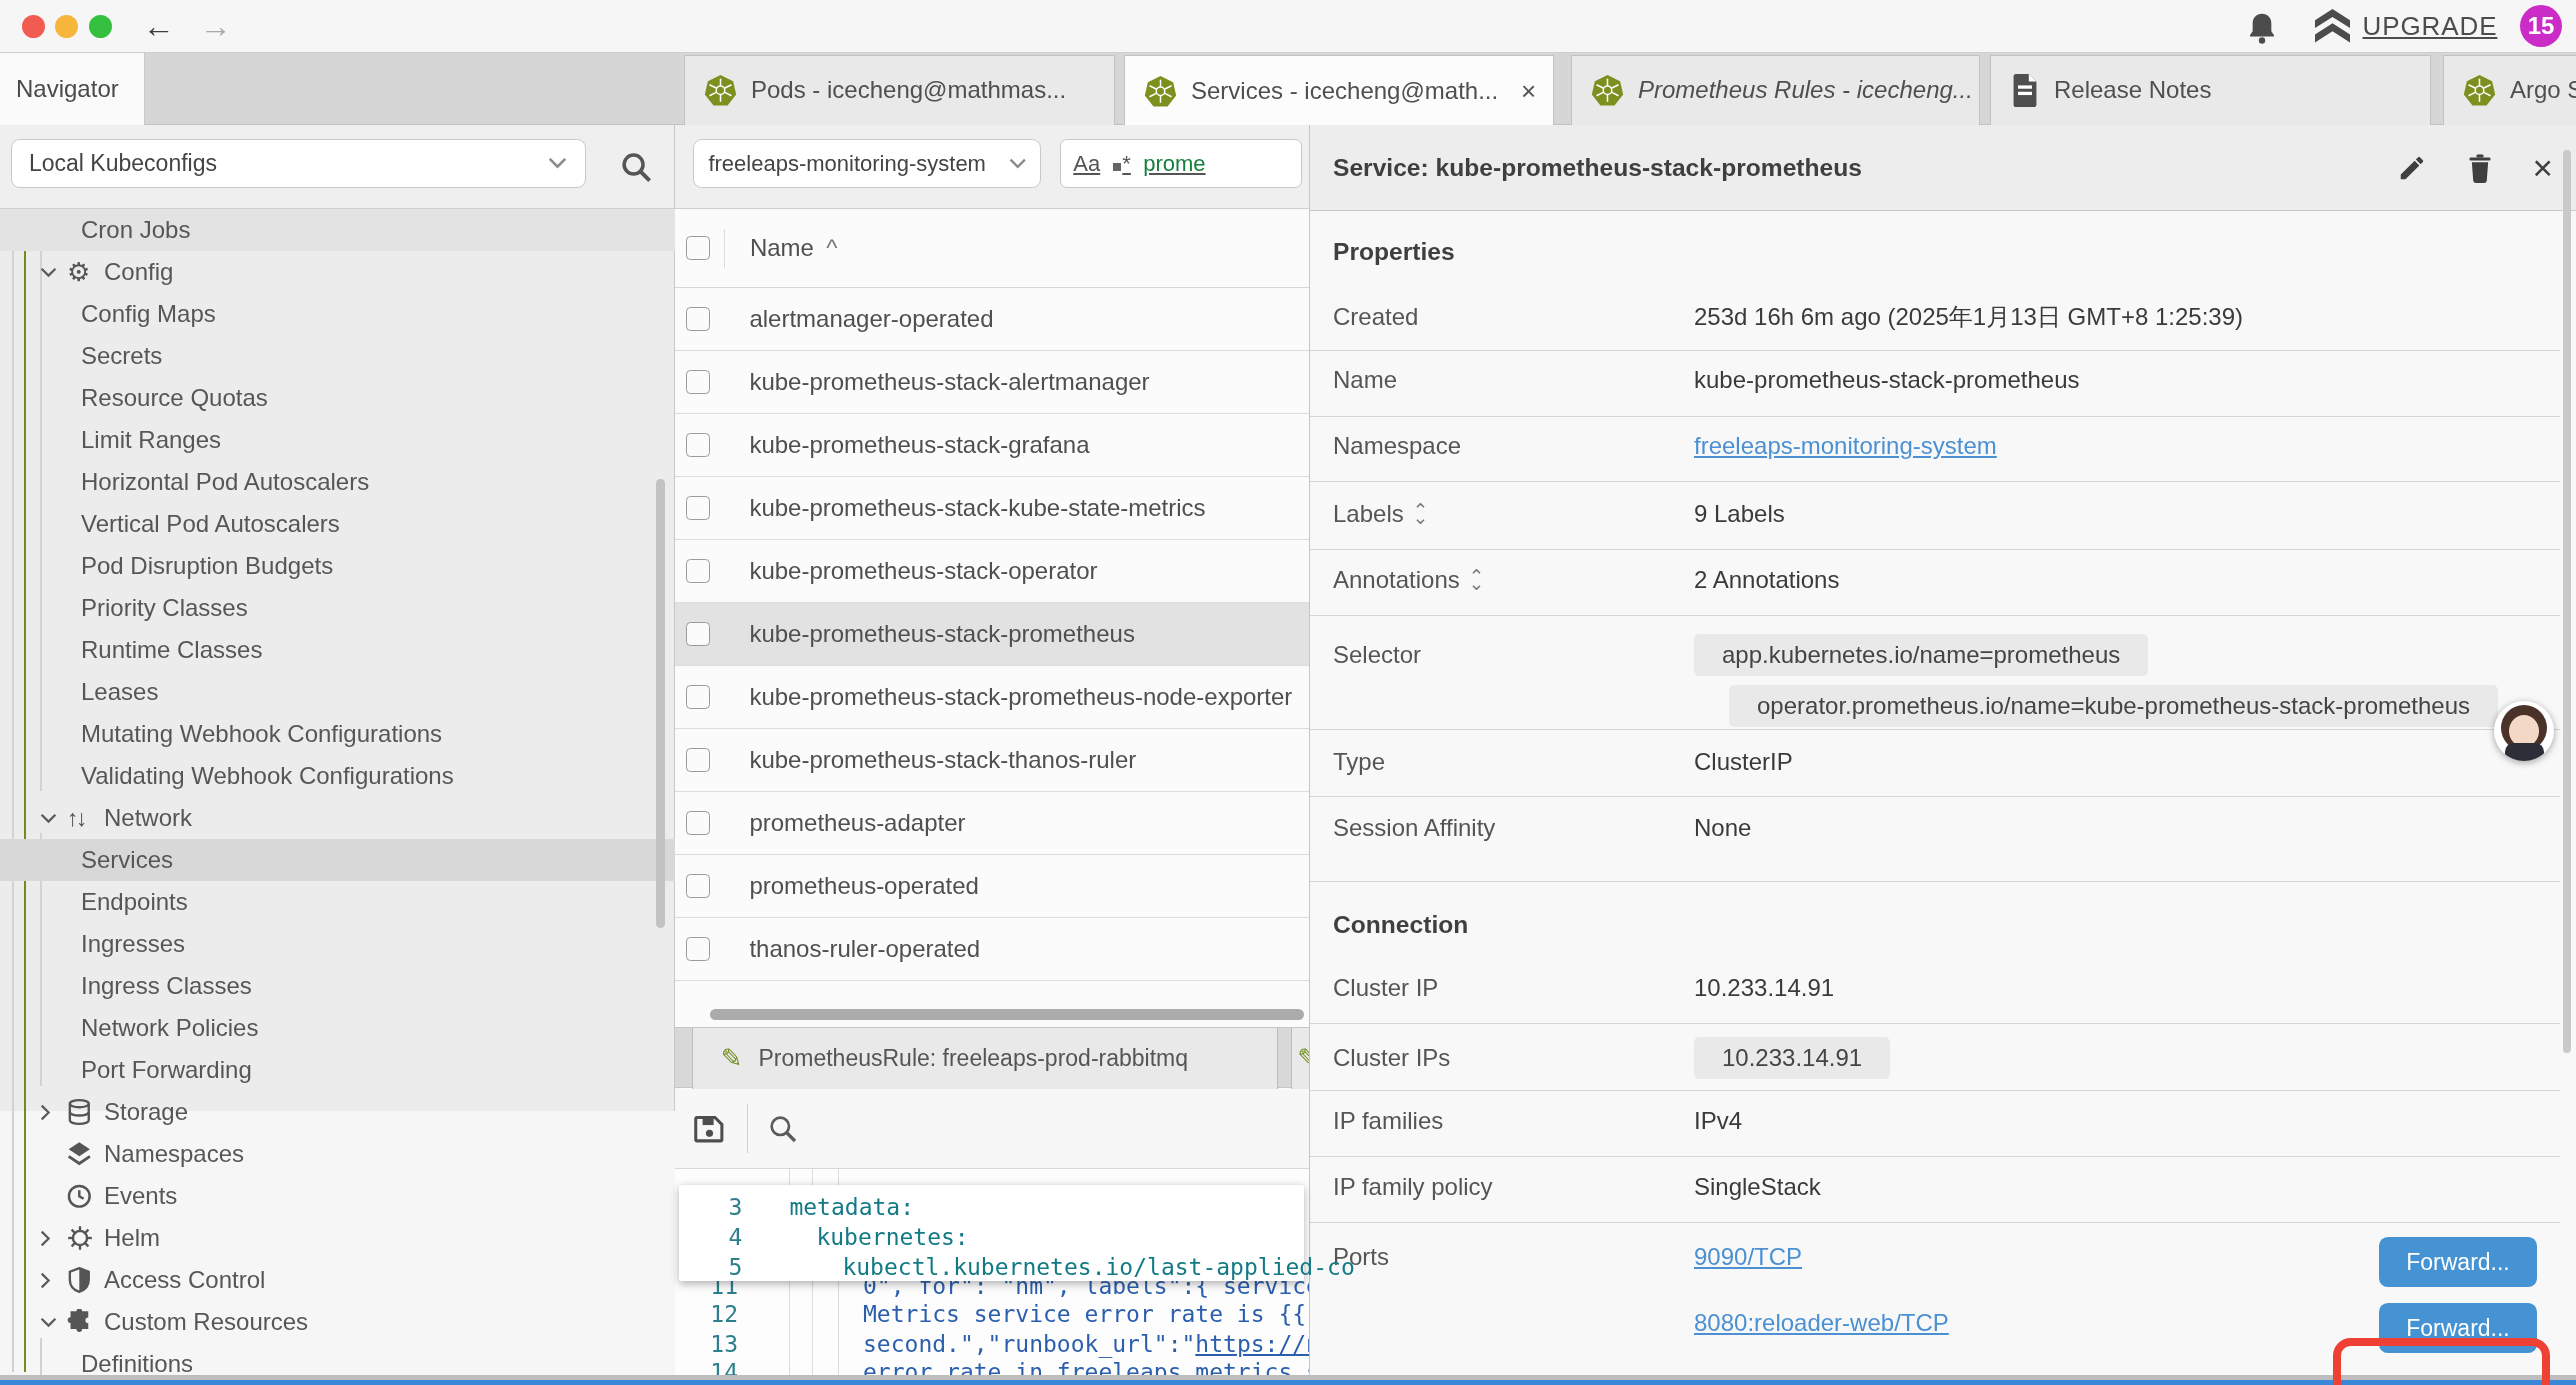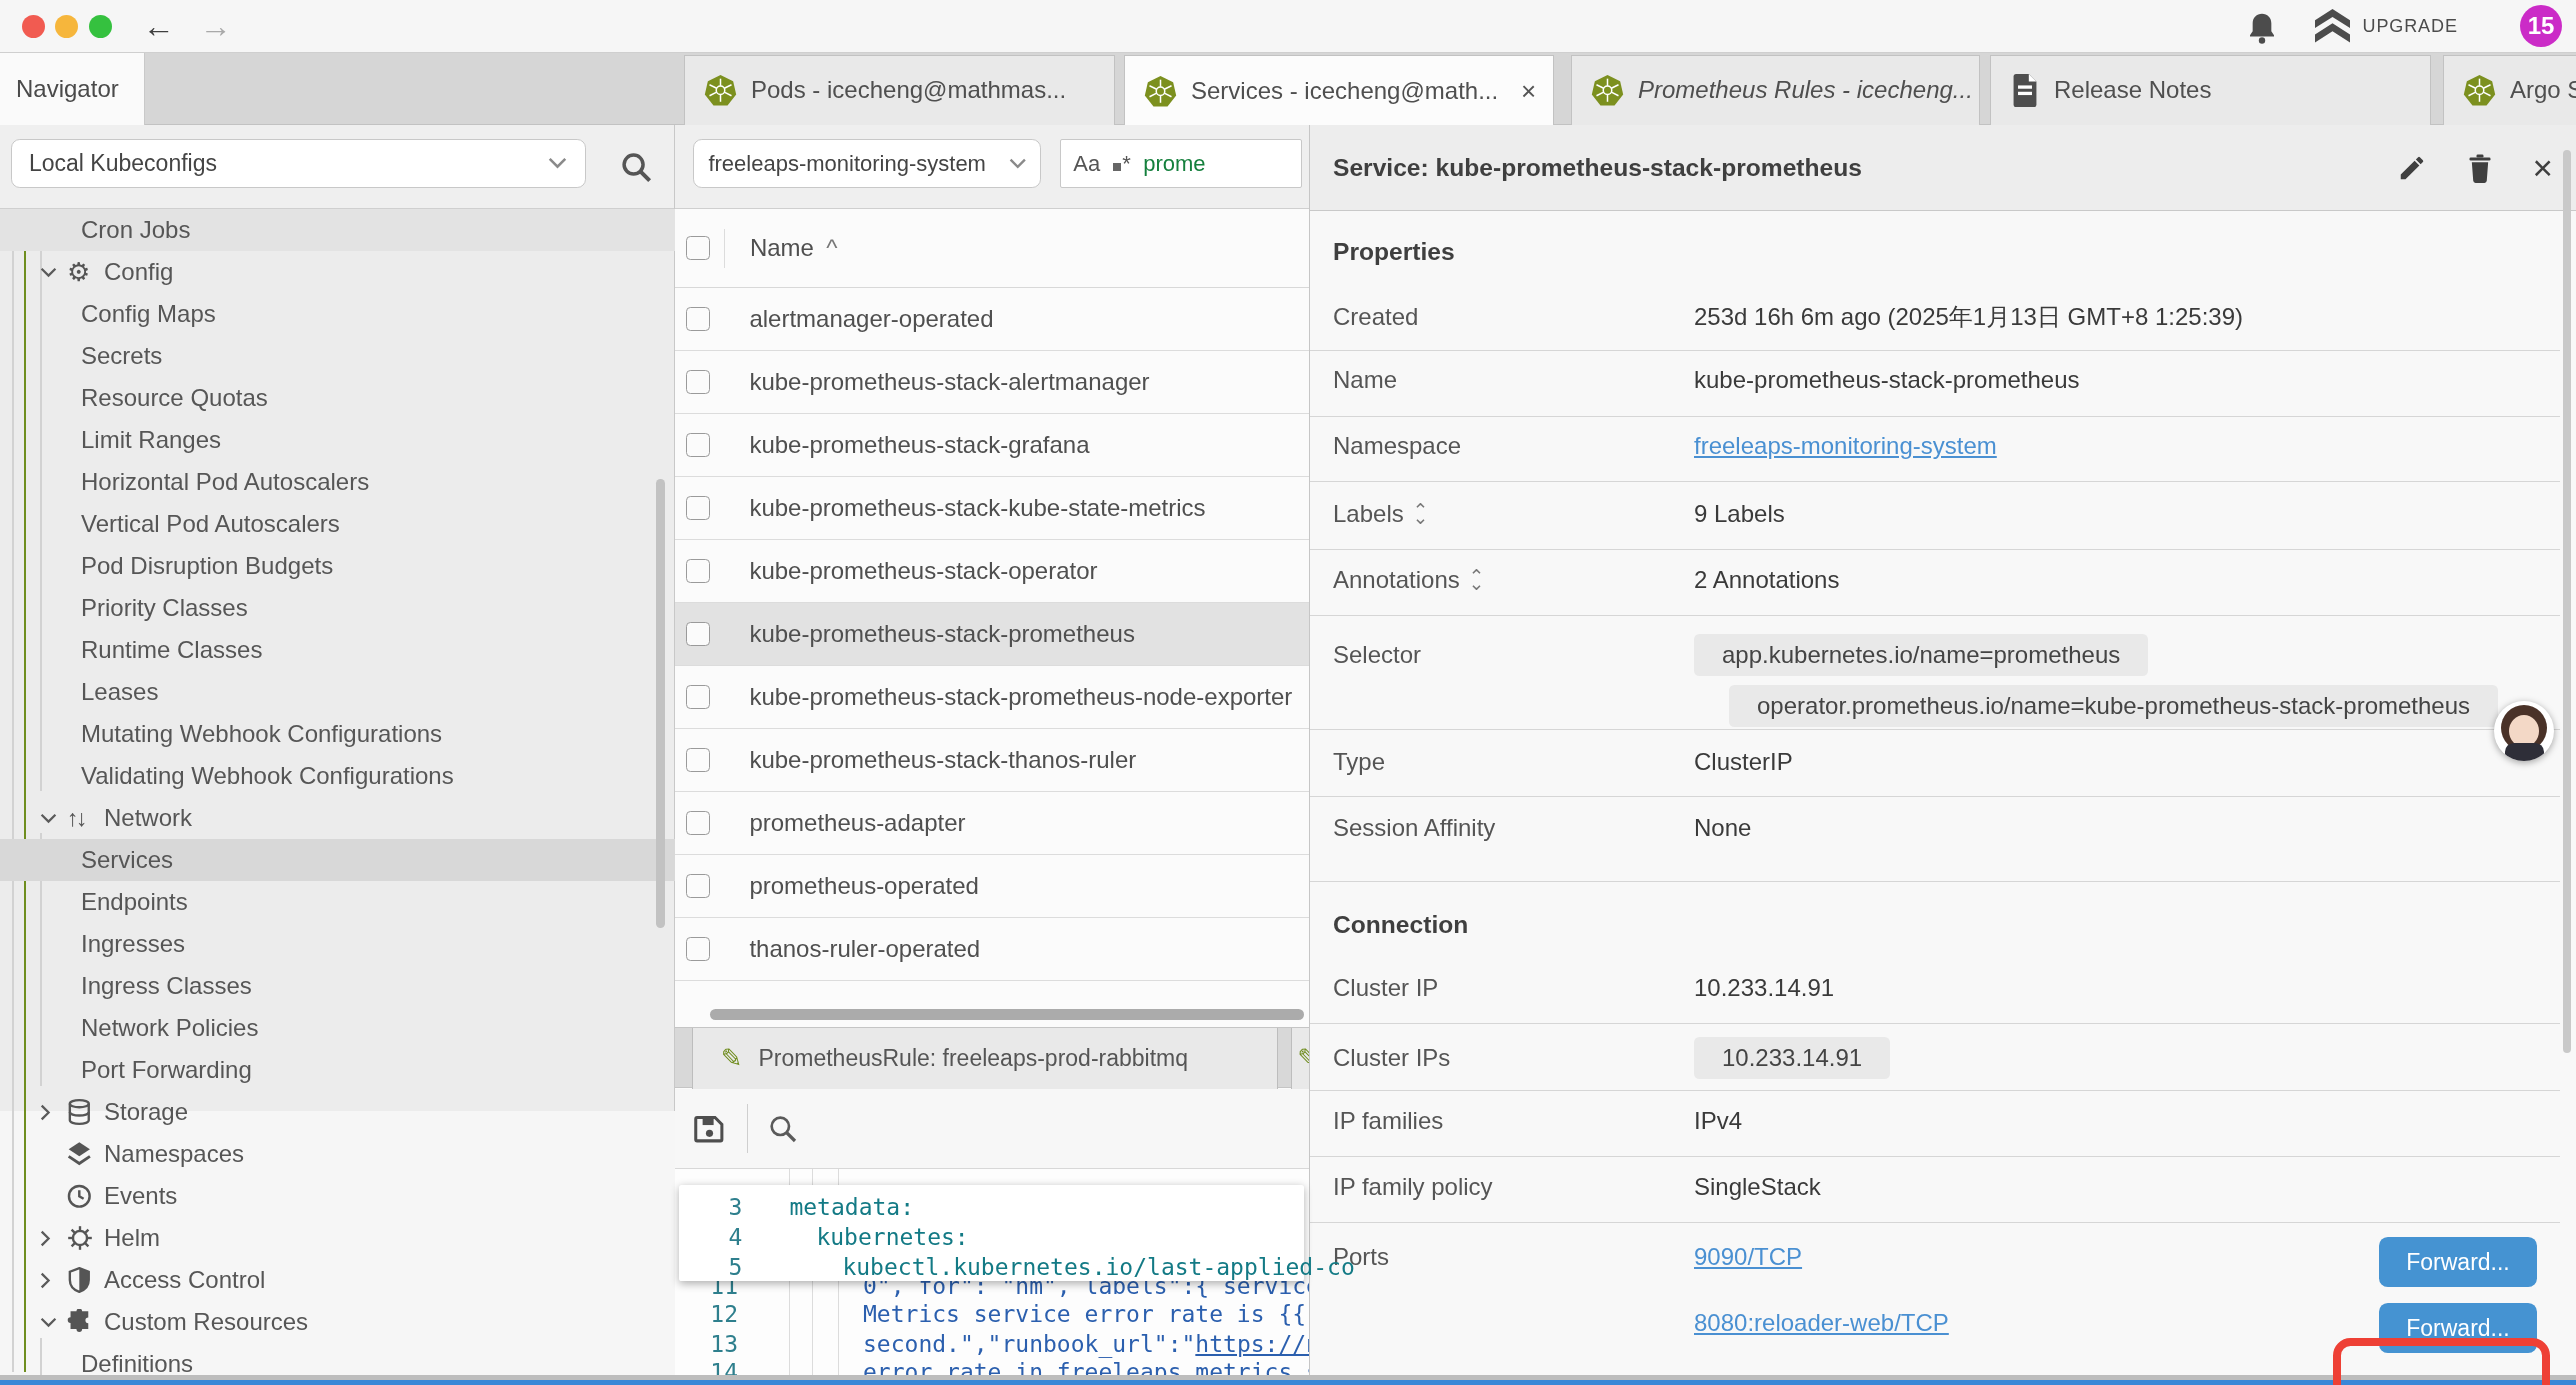--- a/index.html
+++ b/index.html
@@ -13,21 +13,21 @@
   .titlebar { position:absolute; left:0; top:0; width:2576px; height:53px;
     background:#f6f6f6; border-bottom:1.8px solid #cfcfcf; }
   .tl { position:absolute; top:15px; width:23px; height:23px; border-radius:50%; }
   .tl.red{ left:22px; background:#f15b51;} .tl.yellow{ left:55px; background:#f6b63c;}
   .tl.green{ left:89px; background:#35c13f;}
   .navarrow { position:absolute; top:7px; font-size:32px; line-height:39px; width:53px; text-align:center; }
   .navarrow.back { left:132px; color:#3f3f3f; }
   .navarrow.fwd { left:189px; color:#a9a9a9; }
   .bell { position:absolute; left:2246px; top:10.5px; color:#4c4c4c; }
   .upgrade { position:absolute; left:2313px; top:8.8px; display:flex; align-items:center; gap:10.5px; color:#4c4c4c; }
-  .upgrade .label { font-size:18px; letter-spacing:0.9px; color:#4c4c4c; }
+  .upgrade .label { font-size:26px; letter-spacing:0.9px; color:#4c4c4c;text-decoration:underline; }
   .badge15 { position:absolute; left:2520px; top:5.3px; width:42px; height:42px; border-radius:50%;
     background:#cb2bc7; color:#fff; font-size:24px; font-weight:bold; display:flex; align-items:center; justify-content:center; }
   
   .tabband { position:absolute; left:0; top:53px; width:2576px; height:72px; background:#d6d6d6; border-bottom:0.9px solid #c2c2c2; }
   .navtab { position:absolute; left:0; top:0; width:145px; height:72px; background:#fafafa;
     border-right:0.9px solid #c9c9c9; display:flex; align-items:center; padding-left:16px; color:#4a4a4a; }
   .tab { position:absolute; top:1.8px; height:70px; background:#e9e9e9; border:0.9px solid #c2c2c2; border-bottom:none;
     display:flex; align-items:center; gap:14px; padding:0 19px; color:#4f4f4f; overflow:hidden; white-space:nowrap; }
   .tab.active { background:#fcfcfc; height:72px; }
   .tab .k8s { flex:0 0 auto; }
@@ -51,21 +51,21 @@
   .trow .chev { width:28px; color:#5a5a5a; display:flex; align-items:center; }
   .trow .ticon { width:37px; color:#5a5a5a; display:flex; align-items:center; }
   .sidescroll { position:absolute; left:656px; top:354px; width:8.8px; height:449px; background:#c2c2c2; border-radius:4.4px; }
   
   .middle { position:absolute; left:675px; top:125px; width:634px; height:1254px; background:#fbfbfb; }
   .midhead { position:absolute; left:0; top:0; width:100%; height:84px; background:#efefef; border-bottom:1.8px solid #cfcfcf; }
   .nsselect { position:absolute; left:18.4px; top:14px; width:348px; height:49px; background:#fff; border:1.8px solid #c8c8c8;
     border-radius:8.8px; display:flex; align-items:center; padding:0 14px; font-size:22px; color:#444; }
   .nsselect .chev { margin-left:auto; color:#8a8a8a; }
   .searchbox { position:absolute; left:385px; top:14px; width:242px; height:49px; background:#fff; border:1.8px solid #c8c8c8;
-    border-radius:2px; display:flex; align-items:center; gap:12.3px; padding:0 12.3px; font-size:22px; color:#555; }
+    border-radius:7px; display:flex; align-items:center; gap:12.3px; padding:0 12.3px; font-size:22px; color:#555;text-decoration:underline; }
   .regex-sq { display:inline-block; width:8px; height:8px; background:#666; margin-right:1.8px; vertical-align:baseline; }
   .searchbox input { border:none; outline:none; width:96px; font:inherit; color:#15803d; background:transparent; }
   .thead { position:absolute; left:0; top:84px; width:100%; height:79px; border-bottom:0.9px solid #d8d8d8;
     display:flex; align-items:center; color:#4f4f4f; }
   .cb { width:24px; height:24px; border:1.8px solid #9a9a9a; border-radius:4.4px; margin-left:11.4px; flex:0 0 auto; background:#fbfbfb; }
   .thead .colsep { width:0.9px; height:39px; background:#dcdcdc; margin-left:14px; }
   .thead .hname { margin-left:24.6px; }
   .thead .caret { margin-left:12.3px; color:#777; }
   .rows { position:absolute; left:0; top:163px; width:100%; }
   .row { height:63px; display:flex; align-items:center; border-bottom:0.9px solid #dcdcdc; color:#4f4f4f; white-space:nowrap; overflow:hidden; }

